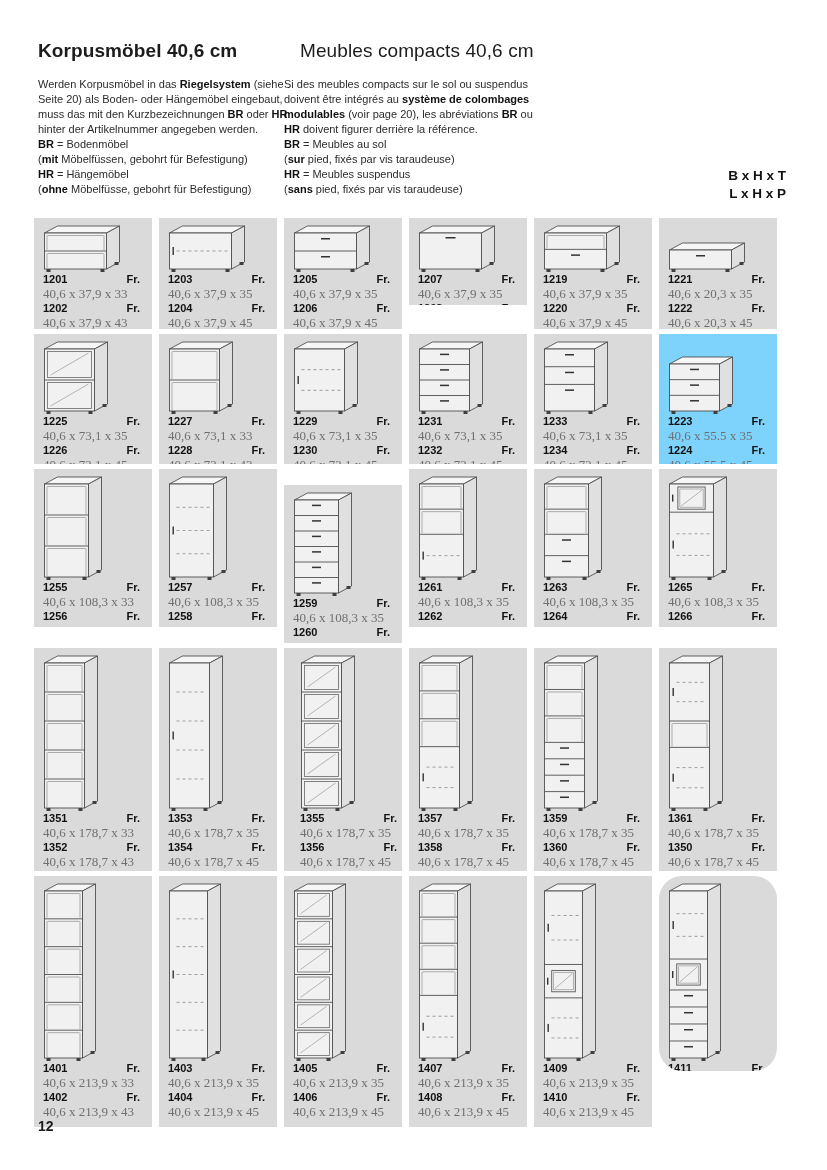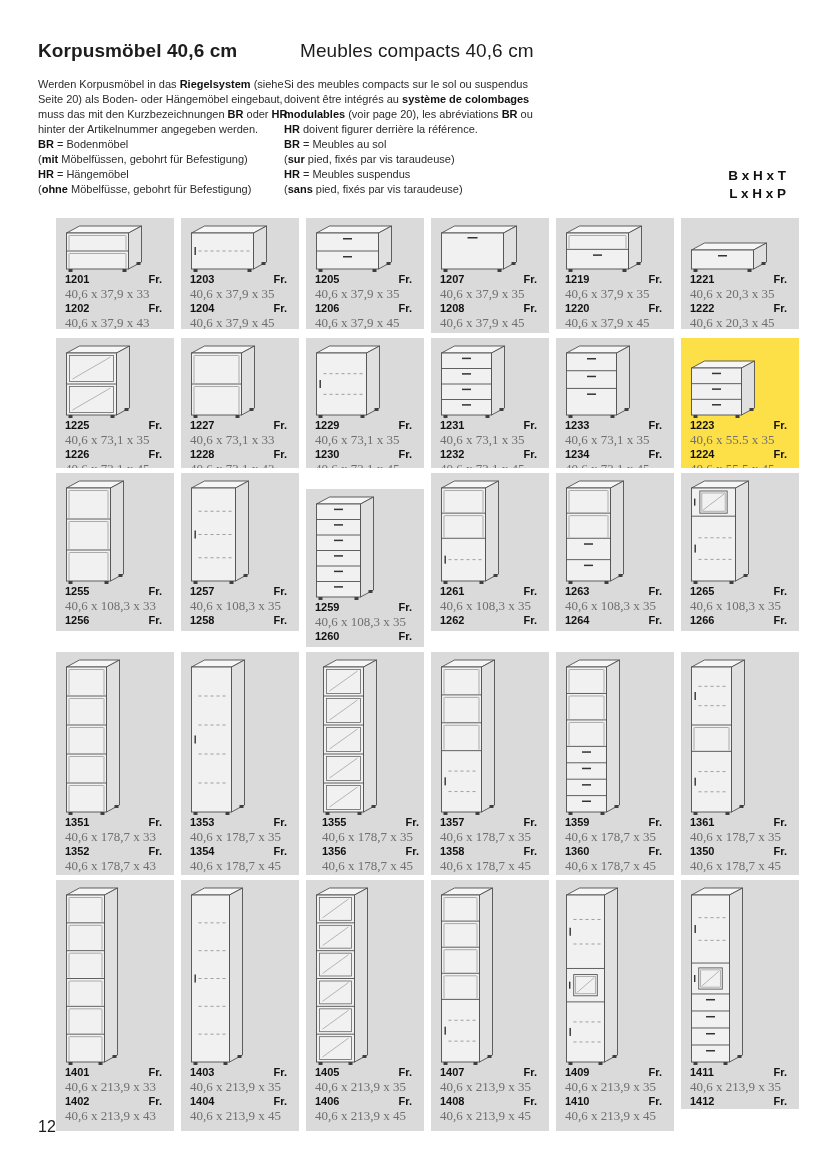--- a/index.html
+++ b/index.html
@@ -7,28 +7,28 @@
         font-family:"Liberation Sans",sans-serif;color:#1c1c1c;overflow:hidden;}
   .title{position:absolute;top:40px;font-size:19px;letter-spacing:.1px;}
   .title.de{left:38px;font-weight:bold;}
   .title.fr{left:300px;font-weight:normal;}
   .intro{position:absolute;top:77px;font-size:11px;line-height:15px;color:#2b2b2b;}
   .intro.de{left:38px;width:256px;}
   .intro.fr{left:284px;width:254px;}
   .intro b{color:#111;}
   .dims-legend{position:absolute;top:167px;right:41px;text-align:right;
                font-weight:bold;font-size:13.5px;line-height:18px;color:#111;}
-  #grid{position:absolute;left:56px;top:218px;width:744px;display:grid;
+  #grid{position:absolute;left:34px;top:218px;width:744px;display:grid;
         grid-template-columns:repeat(6,118px);gap:5px 7px;}
   .cell{box-sizing:border-box;padding:7px 0 0 9px;overflow:hidden;}
   .fig{display:flex;align-items:flex-end;}
   .itline{display:flex;justify-content:space-between;width:97px;
           font-weight:bold;font-size:11px;line-height:14.5px;color:#111;}
   .dim{font-size:13px;line-height:14.5px;color:#6f6f6f;width:100px;white-space:nowrap;font-family:Liberation Serif, serif;}
-  .pageno{position:absolute;left:38px;top:1118px;font-weight:normal;font-size:16px;}
+  .pageno{position:absolute;left:38px;top:1118px;font-weight:bold;font-size:14px;}
 </style>
 </head>
 <body>
 
 <div class="page">
   <div class="title de">Korpusmöbel 40,6 cm</div>
   <div class="title fr">Meubles compacts 40,6 cm</div>
   <div class="intro de">
       <div><span>Werden Korpusmöbel in das </span><b>Riegelsystem</b><span> (siehe Seite 20) als Boden- oder Hängemöbel eingebaut, muss das mit den Kurzbezeichnungen </span><b>BR</b><span> oder </span><b>HR</b><span> hinter der Artikelnummer angegeben werden.</span></div>
       <div><b>BR</b><span> = Bodenmöbel</span></div>
@@ -119,21 +119,21 @@
           <span>1205</span>
           <span>Fr.</span>
         </div>
         <div class="dim">40,6 x 37,9 x 35</div>
         <div class="itline">
           <span>1206</span>
           <span>Fr.</span>
         </div>
         <div class="dim">40,6 x 37,9 x 45</div>
       </div>
-      <div class="cell" style="height: 115px; background: rgb(218, 218, 218);">
+      <div class="cell" style="height: 87px; background: rgb(218, 218, 218);">
         <div class="fig" style="height: 47px;">
           <svg width="79" height="47">
             <polygon points="1.5,8 63.5,8 76.5,1 14.5,1" fill="#f6f6f6" stroke="#4f4f4f" stroke-width="0.9"></polygon>
             <polygon points="63.5,8 76.5,1 76.5,37 63.5,44" fill="#e0e0e0" stroke="#4f4f4f" stroke-width="0.9"></polygon>
             <rect x="1.5" y="8" width="62" height="36" fill="#f1f1f1" stroke="#4f4f4f" stroke-width="0.9"></rect>
             <rect x="27.5" y="12" width="10" height="1.5" fill="#333" stroke="none" stroke-width="0"></rect>
             <rect x="3.5" y="44" width="4" height="3" fill="#3f3f3f" stroke="none" stroke-width="0"></rect>
             <rect x="57.5" y="44" width="4" height="3" fill="#3f3f3f" stroke="none" stroke-width="0"></rect>
             <rect x="71.5" y="37" width="4" height="3" fill="#3f3f3f" stroke="none" stroke-width="0"></rect>
           </svg>
@@ -329,21 +329,21 @@
           <span>1233</span>
           <span>Fr.</span>
         </div>
         <div class="dim">40,6 x 73,1 x 35</div>
         <div class="itline">
           <span>1234</span>
           <span>Fr.</span>
         </div>
         <div class="dim">40,6 x 73,1 x 45</div>
       </div>
-      <div class="cell" style="height: 130px; background: #fde047;">
+      <div class="cell" style="height: 130px; background: #7dd3fc;">
         <div class="fig" style="height: 73px;">
           <svg width="67" height="73">
             <polygon points="1.5,23 51.5,23 64.5,16 14.5,16" fill="#f6f6f6" stroke="#4f4f4f" stroke-width="0.9"></polygon>
             <polygon points="51.5,23 64.5,16 64.5,63 51.5,70" fill="#e0e0e0" stroke="#4f4f4f" stroke-width="0.9"></polygon>
             <rect x="1.5" y="23" width="50" height="47" fill="#f1f1f1" stroke="#4f4f4f" stroke-width="0.9"></rect>
             <rect x="22" y="27.7" width="9" height="1.5" fill="#333" stroke="none" stroke-width="0"></rect>
             <line x1="1.5" y1="38.666666666666664" x2="51.5" y2="38.666666666666664" stroke="#4f4f4f" stroke-width="0.9"></line>
             <rect x="22" y="43.36666666666666" width="9" height="1.5" fill="#333" stroke="none" stroke-width="0"></rect>
             <line x1="1.5" y1="54.33333333333333" x2="51.5" y2="54.33333333333333" stroke="#4f4f4f" stroke-width="0.9"></line>
             <rect x="22" y="59.03333333333333" width="9" height="1.5" fill="#333" stroke="none" stroke-width="0"></rect>
@@ -945,21 +945,21 @@
           <span>1409</span>
           <span>Fr.</span>
         </div>
         <div class="dim">40,6 x 213,9 x 35</div>
         <div class="itline">
           <span>1410</span>
           <span>Fr.</span>
         </div>
         <div class="dim">40,6 x 213,9 x 45</div>
       </div>
-      <div class="cell" style="height: 229px; background: rgb(218, 218, 218);">
+      <div class="cell" style="height: 195px; background: rgb(218, 218, 218); border-radius: 23px;">
         <div class="fig" style="height: 178px;">
           <svg width="55" height="178">
             <polygon points="1.5,8 39.5,8 52.5,1 14.5,1" fill="#f6f6f6" stroke="#4f4f4f" stroke-width="0.9"></polygon>
             <polygon points="39.5,8 52.5,1 52.5,168 39.5,175" fill="#e0e0e0" stroke="#4f4f4f" stroke-width="0.9"></polygon>
             <rect x="1.5" y="8" width="38" height="167" fill="#f1f1f1" stroke="#4f4f4f" stroke-width="0.9"></rect>
             <rect x="4.5" y="38.018518518518526" width="1.4" height="8" fill="#333" stroke="none" stroke-width="0"></rect>
             <line x1="8.5" y1="30.679012345679016" x2="35.5" y2="30.679012345679016" stroke="#8a8a8a" stroke-width="0.8" stroke-dasharray="3 3"></line>
             <line x1="8.5" y1="53.35802469135803" x2="35.5" y2="53.35802469135803" stroke="#8a8a8a" stroke-width="0.8" stroke-dasharray="3 3"></line>
             <line x1="1.5" y1="76.03703703703705" x2="39.5" y2="76.03703703703705" stroke="#4f4f4f" stroke-width="0.9"></line>
             <rect x="8.72" y="80.89800000000001" width="23.56" height="21.204" fill="none" stroke="#555" stroke-width="0.9"></rect>

